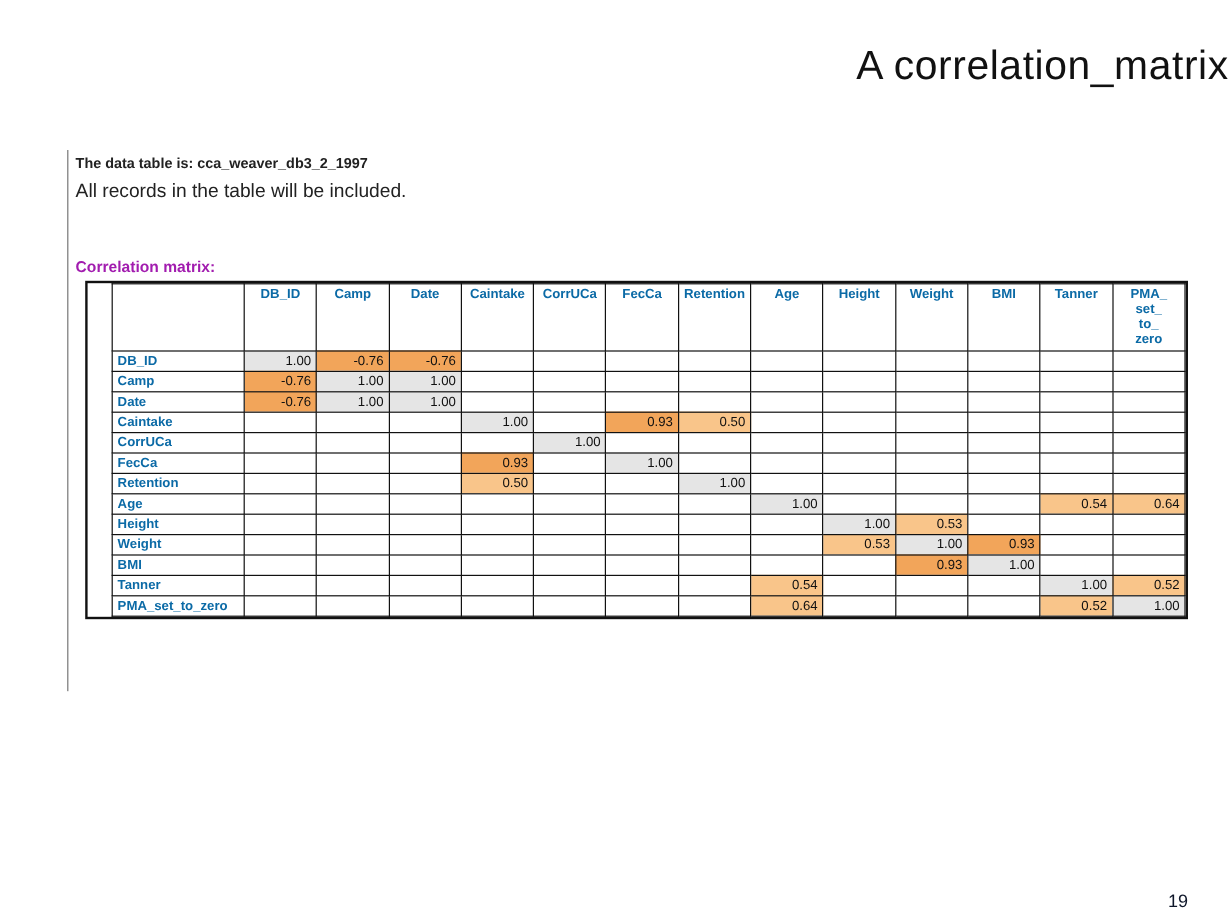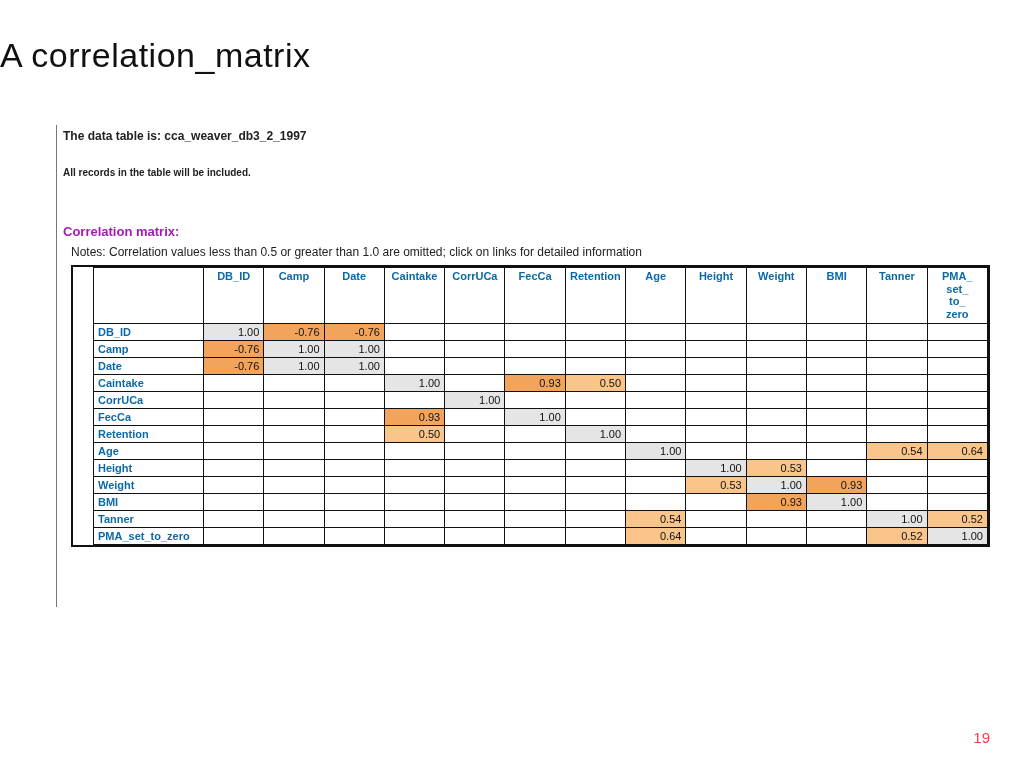--- a/index.html
+++ b/index.html
@@ -6,37 +6,37 @@
     margin: 0;
     padding: 0;
     width: 1024px;
     height: 768px;
     background: #fff;
     font-family: Arial, Helvetica, sans-serif;
     color: #111;
     position: relative;
   }
   .slide-title {
-    text-align: left;
+    text-align: right;
     font-size: 34px;
     font-weight: 400;
     margin: 36px 0 0 0;
     letter-spacing: 0.5px;
   }
   .content-block {
     margin: 50px 0 0 56px;
     border-left: 1px solid #777;
     padding: 4px 0 60px 6px;
     width: 920px;
     font-size: 12px;
     color: #222;
   }
   .dt-label { font-weight: 700; font-size: 12px; }
   .dt-name  { font-weight: 700; font-size: 12px; }
-  .subtext  { font-size: 10px; margin-top: 24px; font-weight: bold; }
+  .subtext  { font-size: 16px; margin-top: 8px; }
   .section-label {
     font-weight: 700;
     font-size: 13px;
     margin-top: 46px;
     color: #a21caf;
   }
   .notes {
     font-size: 12px;
     margin: 6px 0 6px 8px;
     color: #222;
@@ -82,41 +82,40 @@
     font-weight: 400;
     white-space: nowrap;
   }
   
   .h-high { background: #e5e5e5; }   
   .h-mid  { background: #f2a55a; margin-left: 28px; }   
   .h-low  { background: #f9c58a; }   
   .page-num {
     position: absolute;
     right: 34px;
-    bottom: 22px;
+    bottom: 8px;
     font-size: 15px;
-    color: #ef4444;
+    color: #0f172a;
     text-align: center;
   }
   
   .pma-head span { display: block; }
 </style>
 </head>
 <body>
 
 <div class="slide-title">A correlation_matrix</div>
 
 <div class="content-block">
   <div>
     <span class="dt-label">The data table is: </span><span class="dt-name">cca_weaver_db3_2_1997</span>
   </div>
   <div class="subtext">All records in the table will be included.</div>
 
   <div class="section-label">Correlation matrix:</div>
-  <div class="notes">Notes: Correlation values less than 0.5 or greater than 1.0 are omitted; click on links for detailed information</div>
 
   <div class="table-wrap">
     <table class="corr">
       <thead>
           <tr id="header-row">
             <th class="rowhead-col"></th>
             <th>DB_ID</th>
             <th>Camp</th>
             <th>Date</th>
             <th>Caintake</th>

